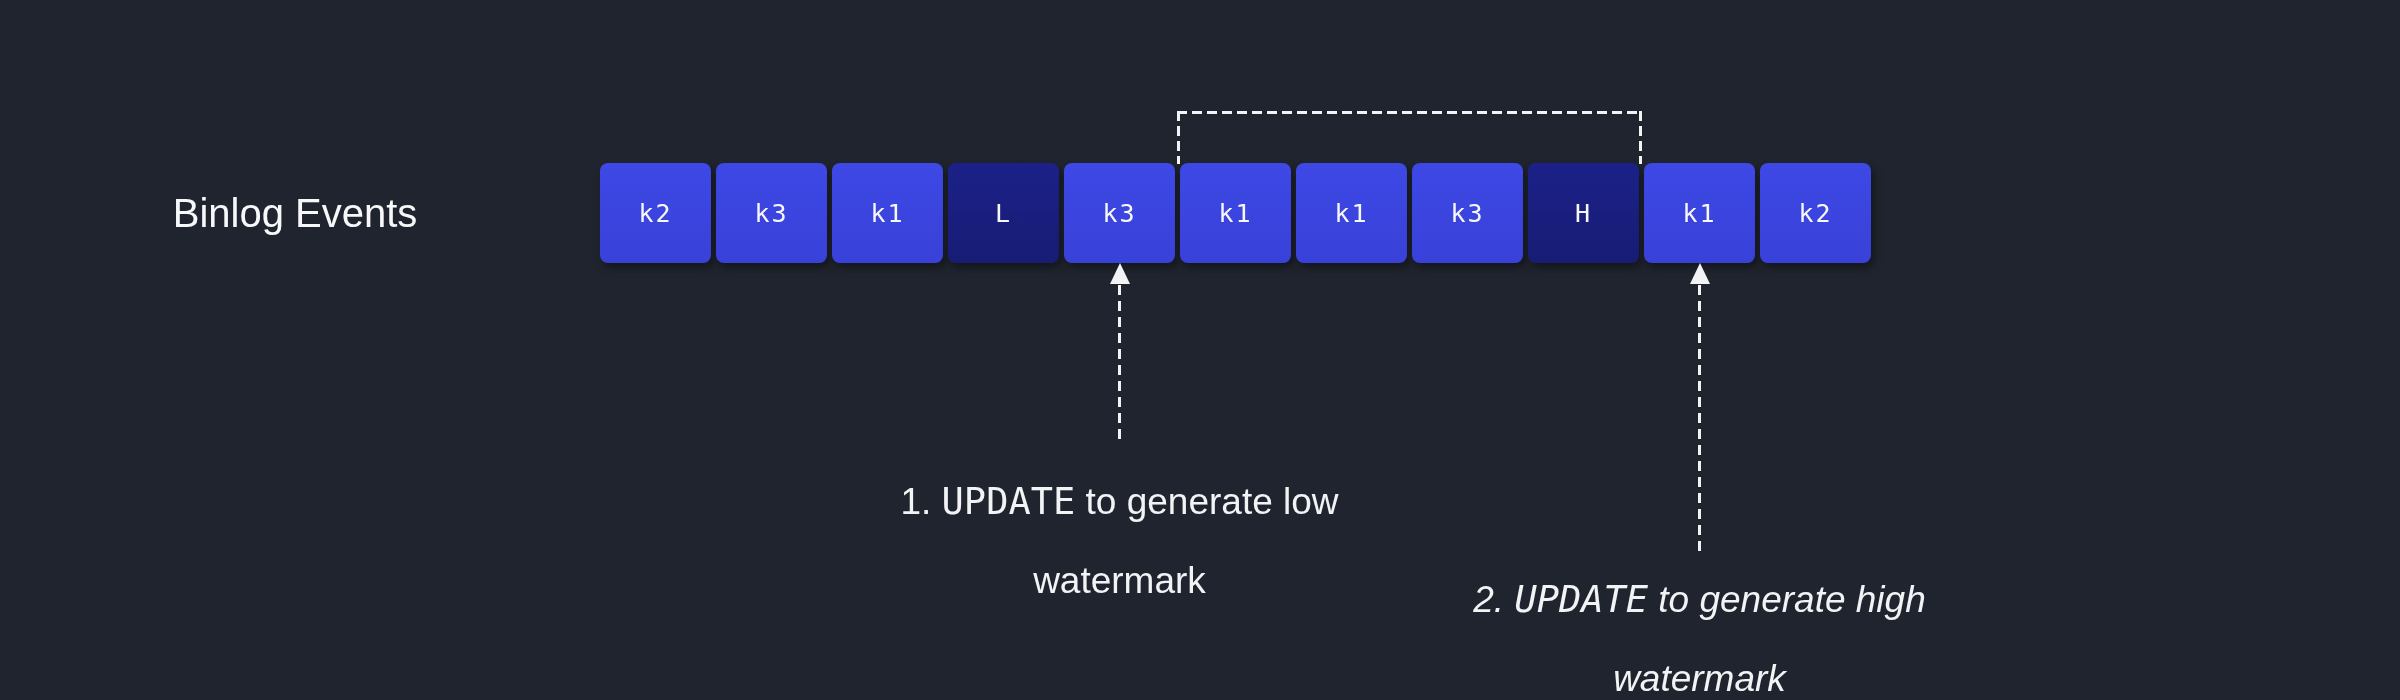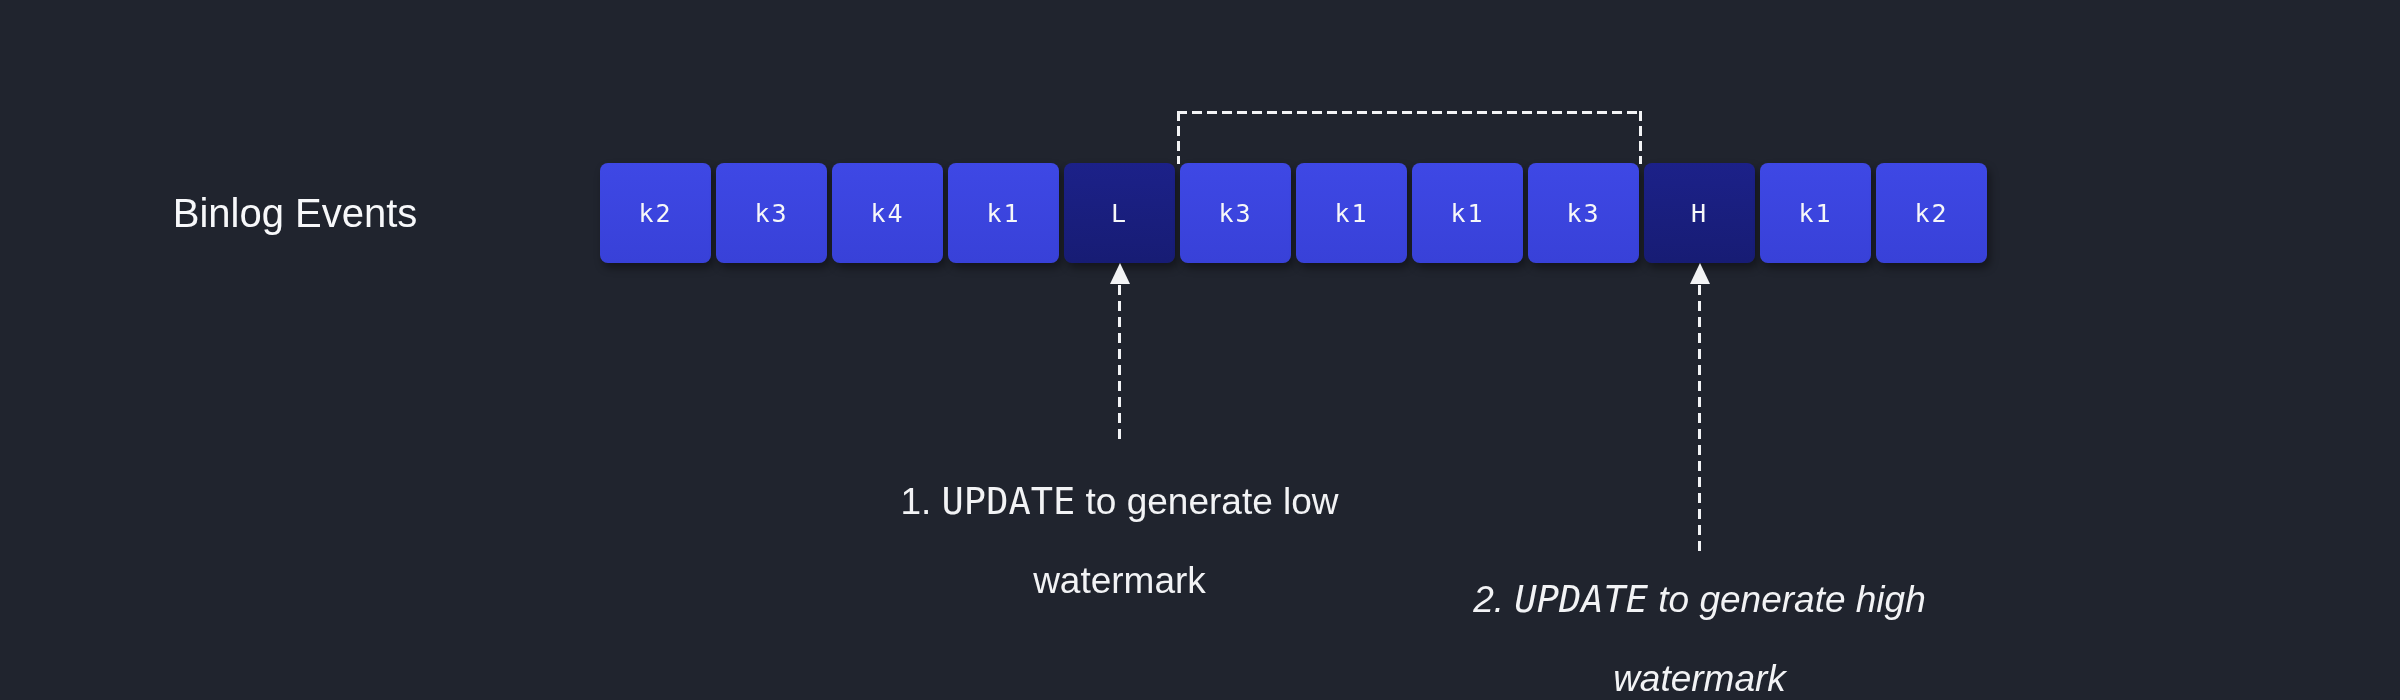--- a/index.html
+++ b/index.html
@@ -110,21 +110,20 @@
 </style>
 </head>
 <body>
 
 <div class="canvas">
   <div class="row-label">Binlog Events</div>
 
   <div class="boxes-row" id="boxes-row">
       <div class="event-box">k2</div>
       <div class="event-box">k3</div>
-      <div class="event-box">k4</div>
       <div class="event-box">k1</div>
       <div class="event-box watermark">L</div>
       <div class="event-box">k3</div>
       <div class="event-box">k1</div>
       <div class="event-box">k1</div>
       <div class="event-box">k3</div>
       <div class="event-box watermark">H</div>
       <div class="event-box">k1</div>
       <div class="event-box">k2</div>
     </div>

